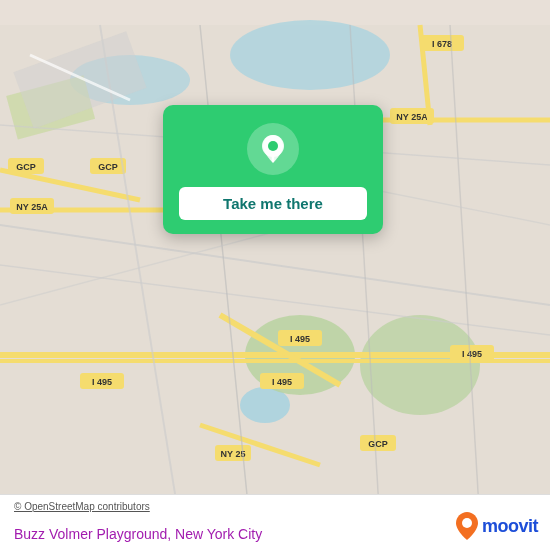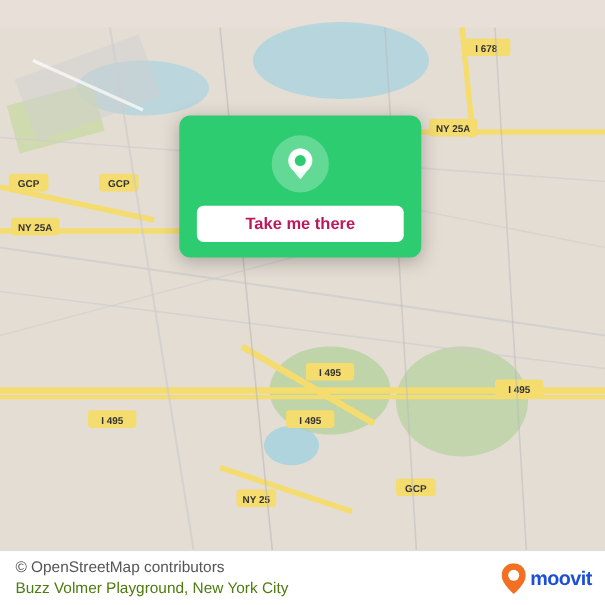--- a/index.html
+++ b/index.html
@@ -59,48 +59,49 @@
       height: 32px;
     }
 
     #take-me-there-btn {
       background: white;
       border: none;
       border-radius: 6px;
       padding: 8px 24px;
       font-size: 15px;
       font-weight: 600;
-      color: #be185d;
+      color: #0f766e;
       cursor: pointer;
       width: 100%;
       text-align: center;
     }
 
     
     #bottom-bar {
       position: absolute;
       bottom: 0;
       left: 0;
       width: 100%;
       background: white;
       border-top: 1px solid #ddd;
       padding: 6px 14px 8px 14px;
       z-index: 10;
     }
 
     #copyright-line {
-      font-size: 14px;
+      font-size: 10px;
       color: #555;
-      margin-bottom: 3px;
+      margin-bottom: 14px;
+      text-decoration: underline;
     }
 
     #location-name {
       font-size: 14px;
       font-weight: 500;
-      color: #4d7c0f;
+      color: #a21caf;
     }
 
     #moovit-logo {
       position: absolute;
       bottom: 10px;
       right: 12px;
       display: flex;
       align-items: center;
       gap: 4px;
       z-index: 11;

